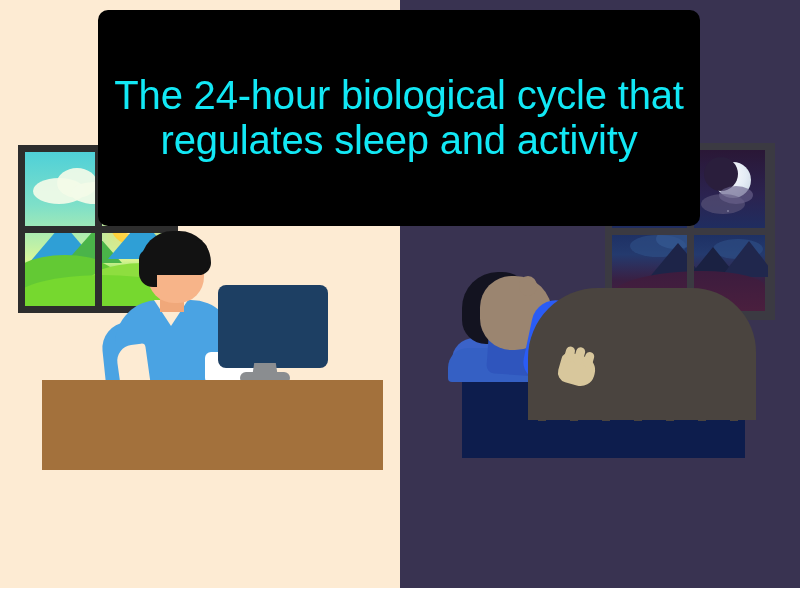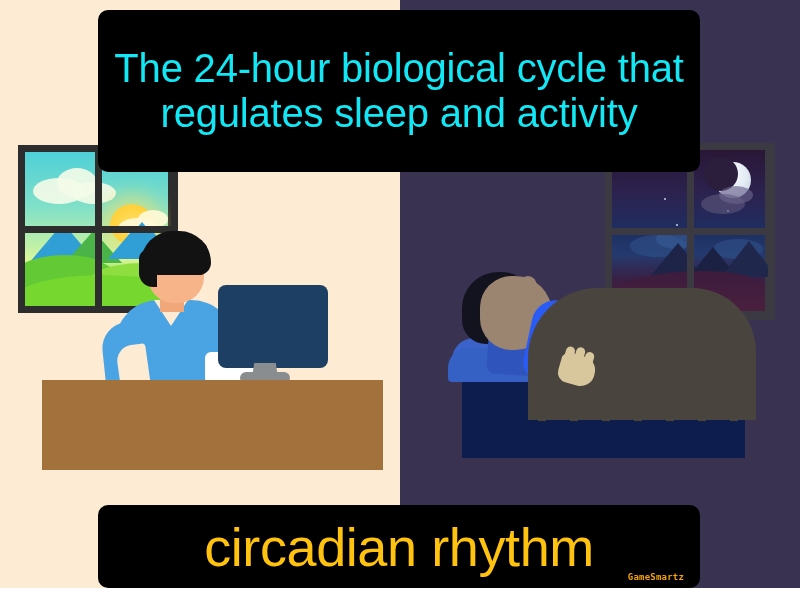--- a/index.html
+++ b/index.html
@@ -195,21 +195,21 @@
     position:absolute;left:528px;top:386px;width:228px;height:34px;background:#4a443f;
   }
   .blanket-ruffle::before{
     content:"";position:absolute;left:0;bottom:-12px;width:100%;height:24px;
     background:radial-gradient(circle at 14px 0,#4a443f 13px,transparent 13px) repeat-x;
     background-size:32px 24px;
   }
 
   
   .definition-box{
-    position:absolute;left:98px;top:10px;width:602px;height:162px;
+    position:absolute;left:98px;top:10px;width:602px;height:216px;
     background:#000000;border-radius:10px;
     display:flex;align-items:center;justify-content:center;
     padding:4px 14px;box-sizing:border-box;
   }
   .definition-text{
     color:#12e8f5;font-size:40px;line-height:1.12;text-align:center;
     font-family:"Liberation Sans", sans-serif;font-weight:400;
     letter-spacing:-0.2px;
   }
   .title-box{
@@ -362,19 +362,15 @@
       <span style="left:2px;top:-6px;width:9px;height:16px;"></span>
       <span style="left:12px;top:-8px;width:9px;height:18px;"></span>
       <span style="left:22px;top:-6px;width:9px;height:16px;"></span>
     </div>
   </div>
 
   <div class="definition-box">
     <div class="definition-text">The 24-hour biological cycle that regulates sleep and activity</div>
   </div>
 
-  <div class="title-box">
-    <div class="title-text">circadian rhythm</div>
-    <div class="watermark">GameSmartz</div>
-  </div>
 
   <div class="bottom-strip"></div>
 </div>
 
 </body></html>

